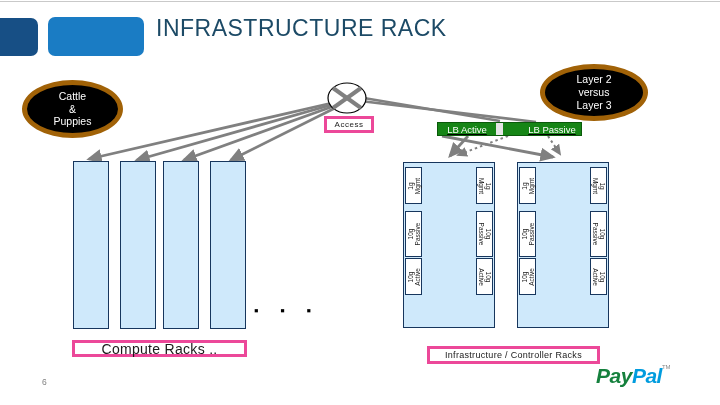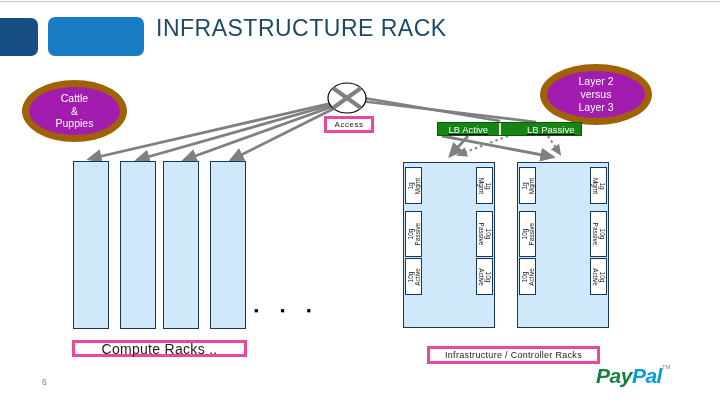--- a/index.html
+++ b/index.html
@@ -9,42 +9,42 @@
   }
   .top-rule{position:absolute; left:0; top:1px; width:720px; height:1px; background:#c9c9c9;}
   .hdr-bar{position:absolute; border-radius:7px;}
   .hdr-bar.dark{left:-10px; top:18px; width:48px; height:38px; background:#174f85;}
   .hdr-bar.light{left:48px; top:17px; width:96px; height:39px; background:#1a7cc4;}
   .title{
     position:absolute; left:156px; top:15px; margin:0;
     font-size:23px; font-weight:400; letter-spacing:.5px; color:#1c4a66;
   }
   .ellipse{
-    position:absolute; background:#a21caf; border:7px solid #a16207; border-radius:50%;
+    position:absolute; background:#000000; border:5px solid #a16207; border-radius:50%;
     display:flex; align-items:center; justify-content:center;
     color:#fff; text-align:center; white-space:pre-line;
   }
   .ellipse.cattle{left:22px; top:80px; width:91px; height:48px; font-size:10.5px; line-height:1.22;}
   .ellipse.layer{left:540px; top:64px; width:98px; height:47px; font-size:10.5px; line-height:1.22;}
   .label-box{
     position:absolute; background:#fff; border:3px solid #ec4899;
     display:flex; align-items:center; justify-content:center;
     color:#1a1a1a; box-sizing:border-box;
   }
   .label-box.access{left:324px; top:116px; width:50px; height:17px; font-size:8px; letter-spacing:.5px;}
   .label-box.compute{left:72px; top:340px; width:175px; height:17px; font-size:14px; letter-spacing:.3px;}
   .label-box.infra{left:427px; top:346px; width:173px; height:18px; font-size:9px; letter-spacing:.3px;}
   .lb-bar{
     position:absolute; left:437px; top:122px; width:145px; height:14px;
     background:#168516; border:1px solid #0a5a0a; box-sizing:border-box; display:flex;text-decoration:underline;
   }
   .lb-cell{
     flex:1; color:#fff; font-size:9.5px; display:flex; align-items:center; justify-content:center;
   }
-  .lb-cell + .lb-cell{border-left:2px solid #e5e5e5;padding-left:20px;}
+  .lb-cell + .lb-cell{border-left:7px solid #e5e5e5;padding-left:20px;}
   .crack{
     position:absolute; top:161px; width:36px; height:168px;
     background:#cfe9fb; border:1px solid #17365d; box-sizing:border-box;
   }
   .irack{
     position:absolute; top:162px; width:92px; height:166px;
     background:#cfe9fb; border:1px solid #17365d; box-sizing:border-box;
   }
   .subbox{
     position:absolute; width:17px; background:#fff; border:1px solid #17365d; box-sizing:border-box;

